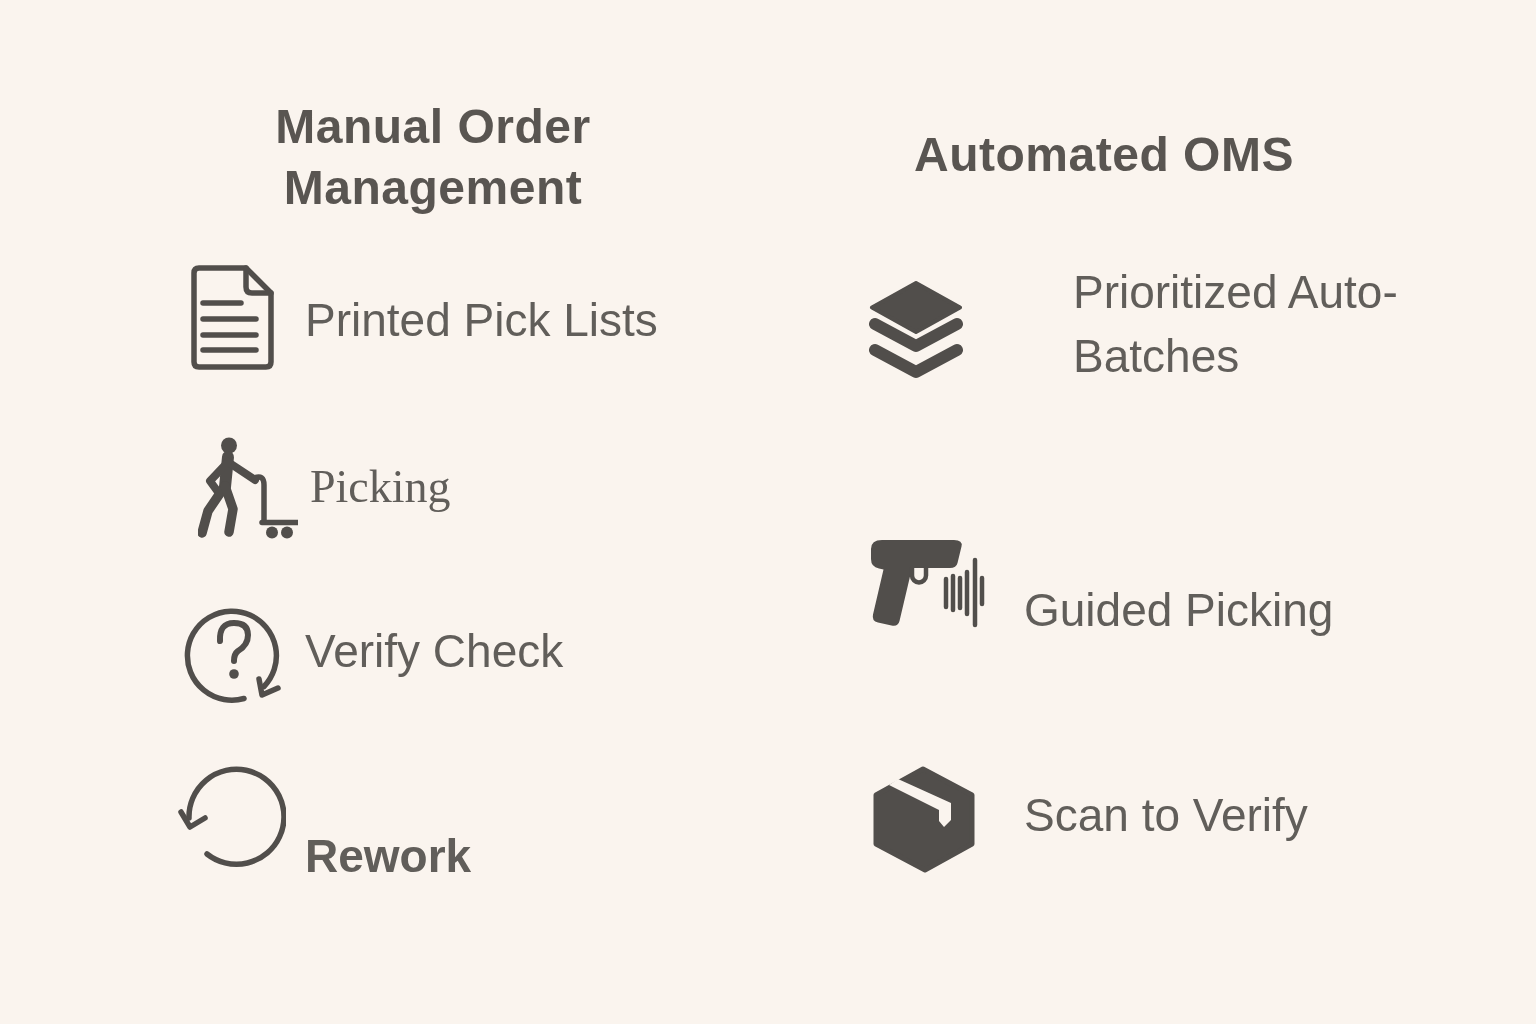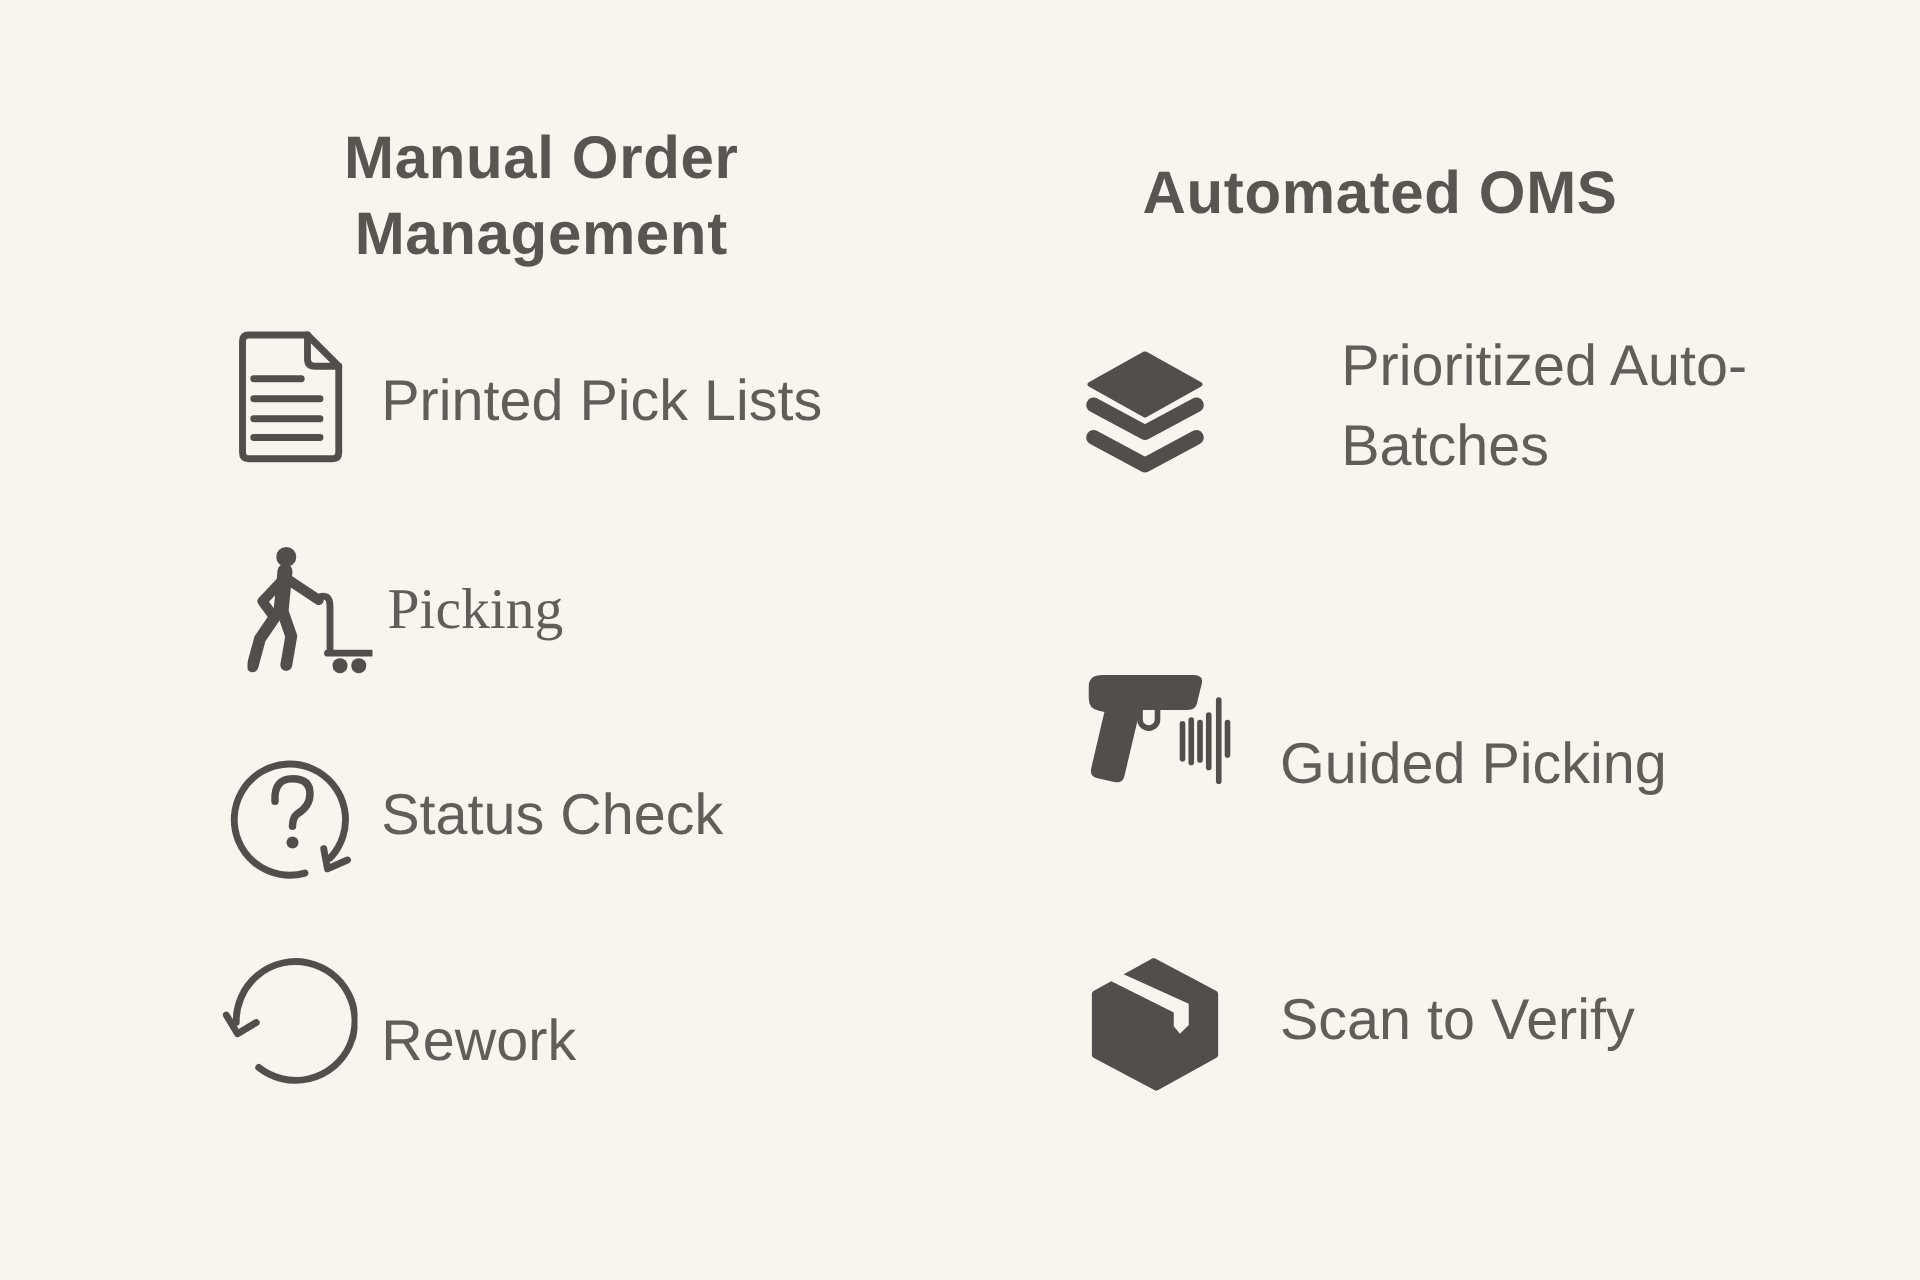--- a/index.html
+++ b/index.html
@@ -34,21 +34,21 @@
   .icon { position: absolute; color: var(--ink, #514e4b); }
 
   
   .icon-doc     { left: 186px; top: 264px; width: 90px;  height: 108px; }
   .lbl-doc      { left: 305px; top: 288px; }
   .icon-person  { left: 198px; top: 436px; width: 100px; height: 104px; }
   .lbl-person   { left: 310px; top: 455px; font-family: Liberation Serif, serif; }
   .icon-status  { left: 184px; top: 601px; width: 104px; height: 104px; }
   .lbl-status   { left: 305px; top: 619px; }
   .icon-rework  { left: 178px; top: 762px; width: 108px; height: 110px; }
-  .lbl-rework   { left: 305px; top: 800px; }
+  .lbl-rework   { left: 305px; top: 824px; font-weight: bold; }
 
   
   .icon-layers  { left: 868px; top: 281px; width: 96px;  height: 100px; }
   .lbl-layers   { left: 1073px; top: 260px; }
   .icon-scanner { left: 866px; top: 536px; width: 124px; height: 92px; }
   .lbl-scanner  { left: 1024px; top: 548px; margin-top: 30px; }
   .icon-box     { left: 872px; top: 763px; width: 104px; height: 112px; }
   .lbl-box      { left: 1024px; top: 783px; text-align: center; }
 
   svg { display: block; width: 100%; height: 100%; }
@@ -88,21 +88,21 @@
 <div class="label lbl-person">Picking</div>
 
 <div class="icon icon-status">
   <svg viewBox="0 0 104 104" fill="none" stroke="currentColor" stroke-width="5.5" stroke-linecap="round" stroke-linejoin="round">
     <path d="M60 97.5 A44.5 44.5 0 1 1 80 85.5"></path>
     <path d="M75 78 L78 94 L94 87"></path>
     <path d="M36 40 Q35 22 50 22 Q64 22 64 34 Q64 44 54 50 Q50 53 50 60" stroke-width="6"></path>
     <circle cx="50" cy="73" r="4.8" fill="currentColor" stroke="none"></circle>
   </svg>
 </div>
-<div class="label lbl-status">Status Check</div>
+<div class="label lbl-status">Verify Check</div>
 
 <div class="icon icon-rework">
   <svg viewBox="0 0 108 110" fill="none" stroke="currentColor" stroke-width="5.5" stroke-linecap="round" stroke-linejoin="round">
     <path d="M29 92 A47.5 47.5 0 1 0 11 56"></path>
     <path d="M3 50 L12 65 L27 56"></path>
   </svg>
 </div>
 <div class="label lbl-rework">Rework</div>
 
 <div class="icon icon-layers">

